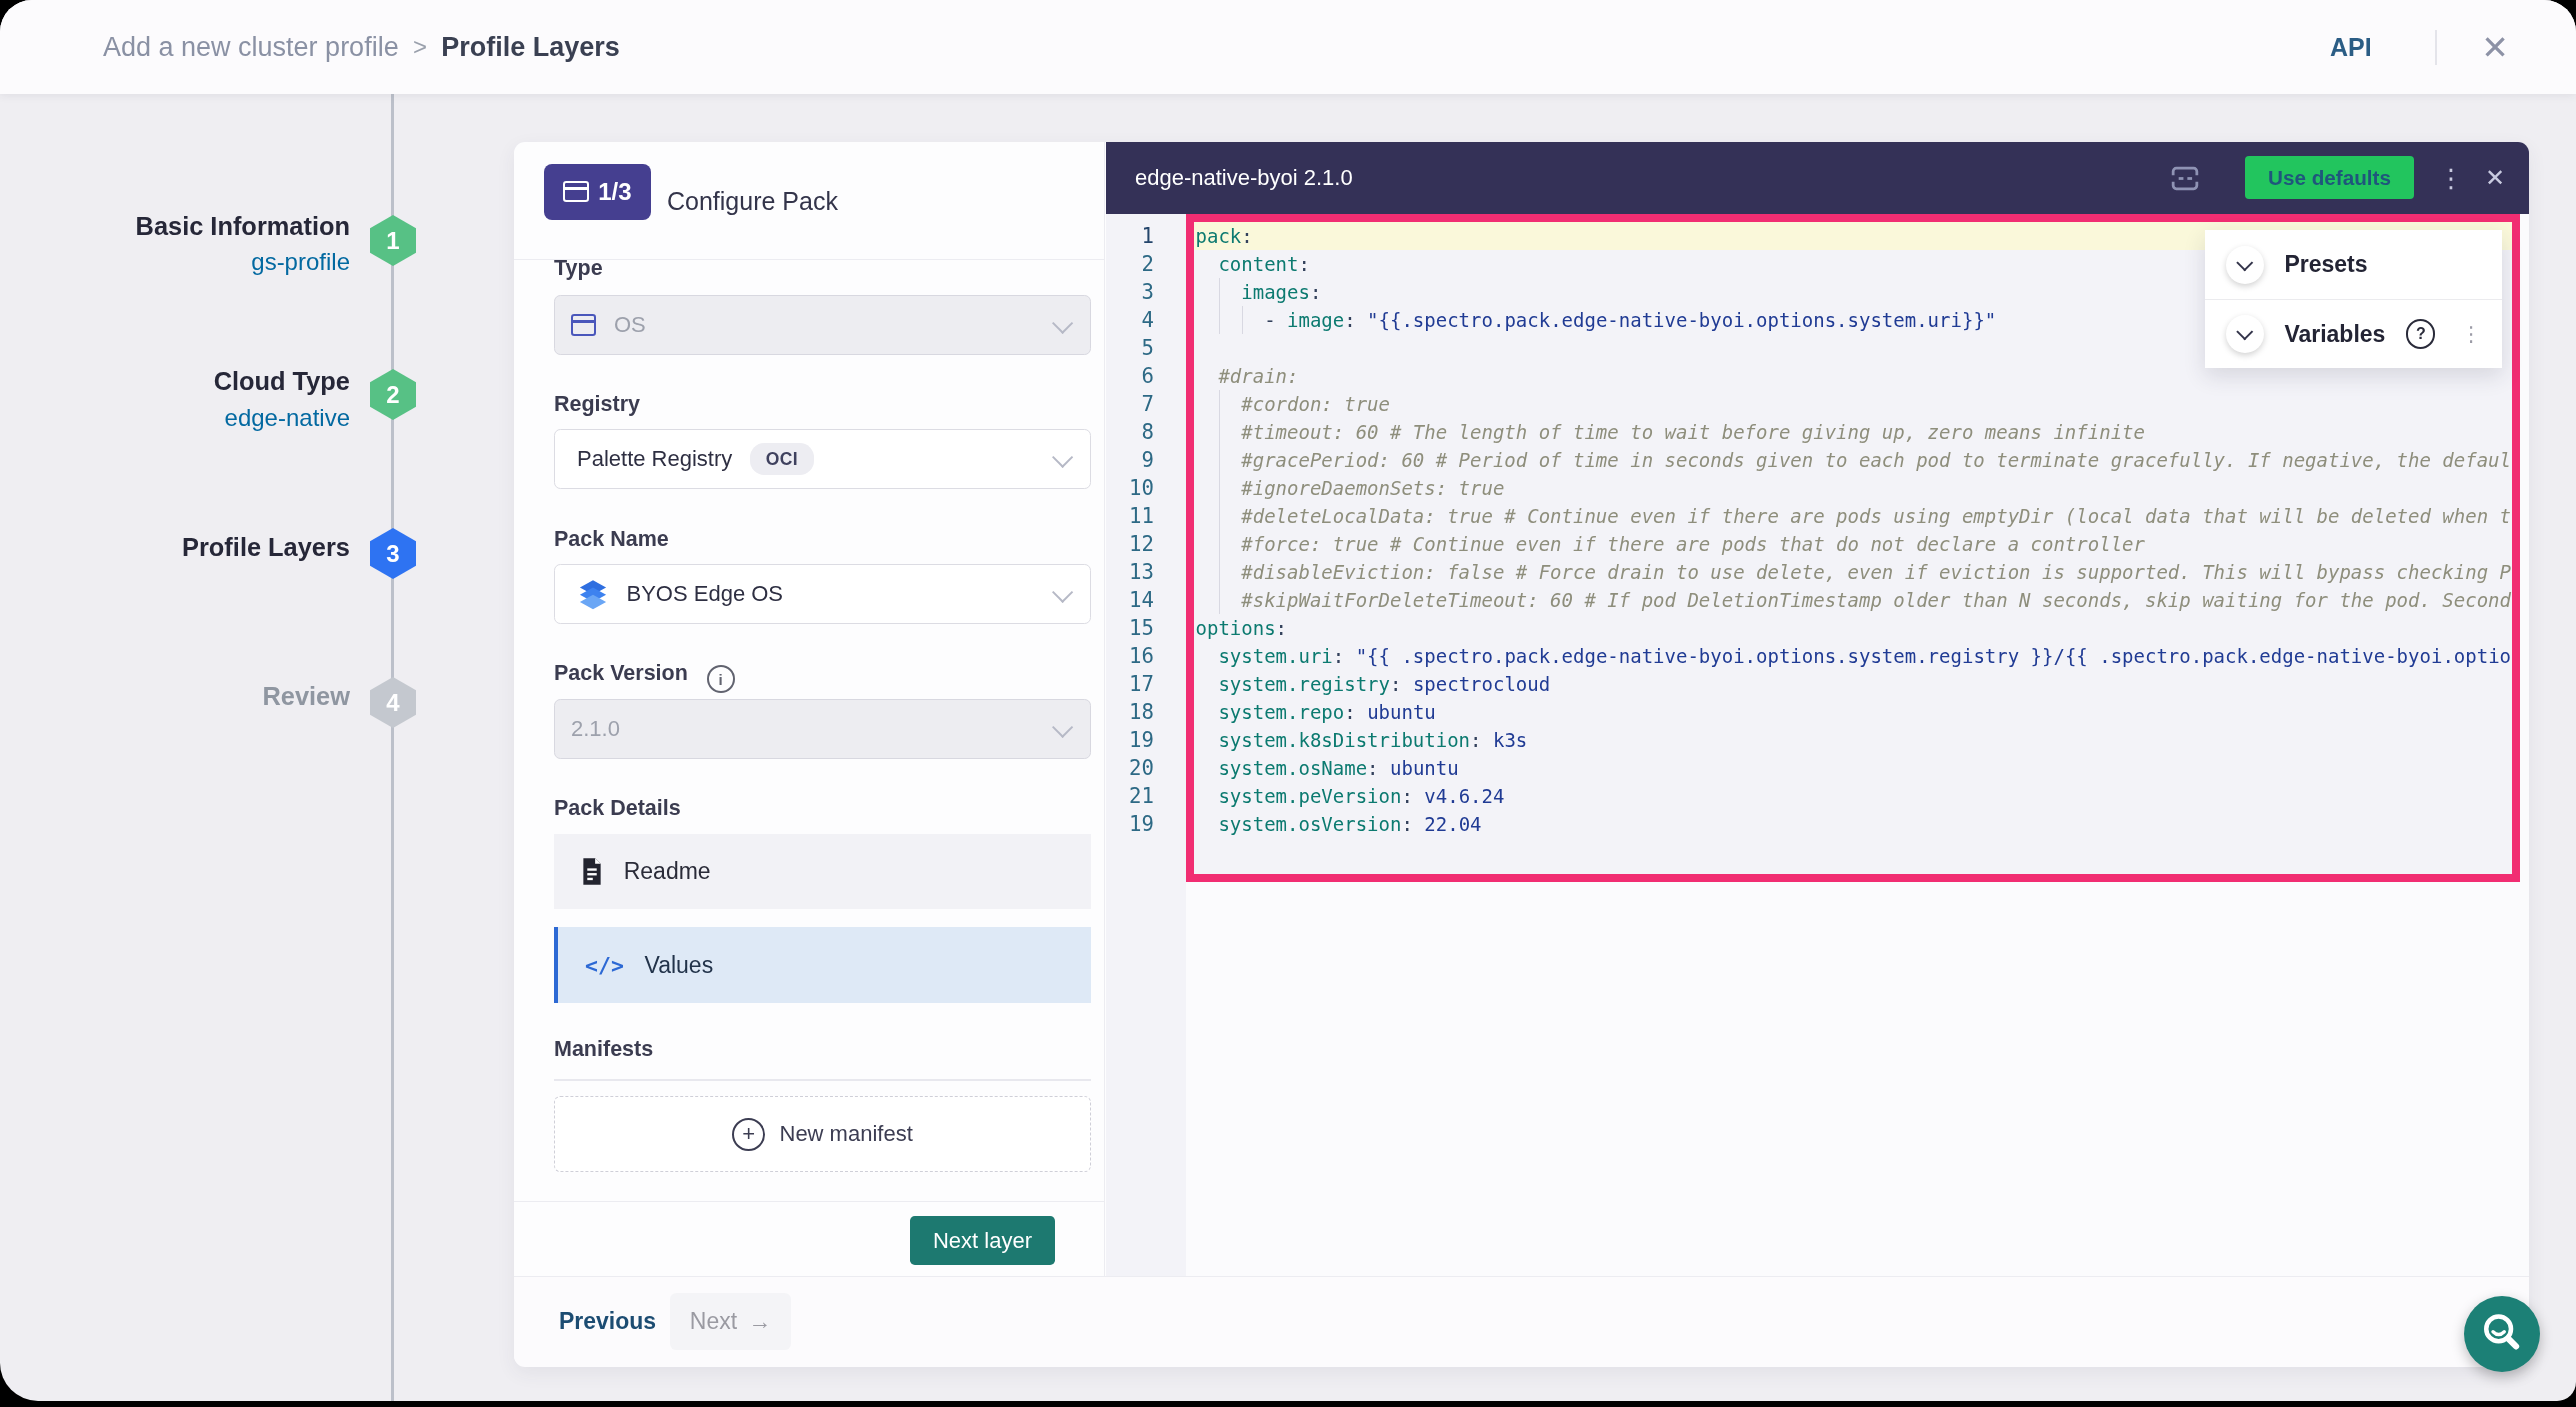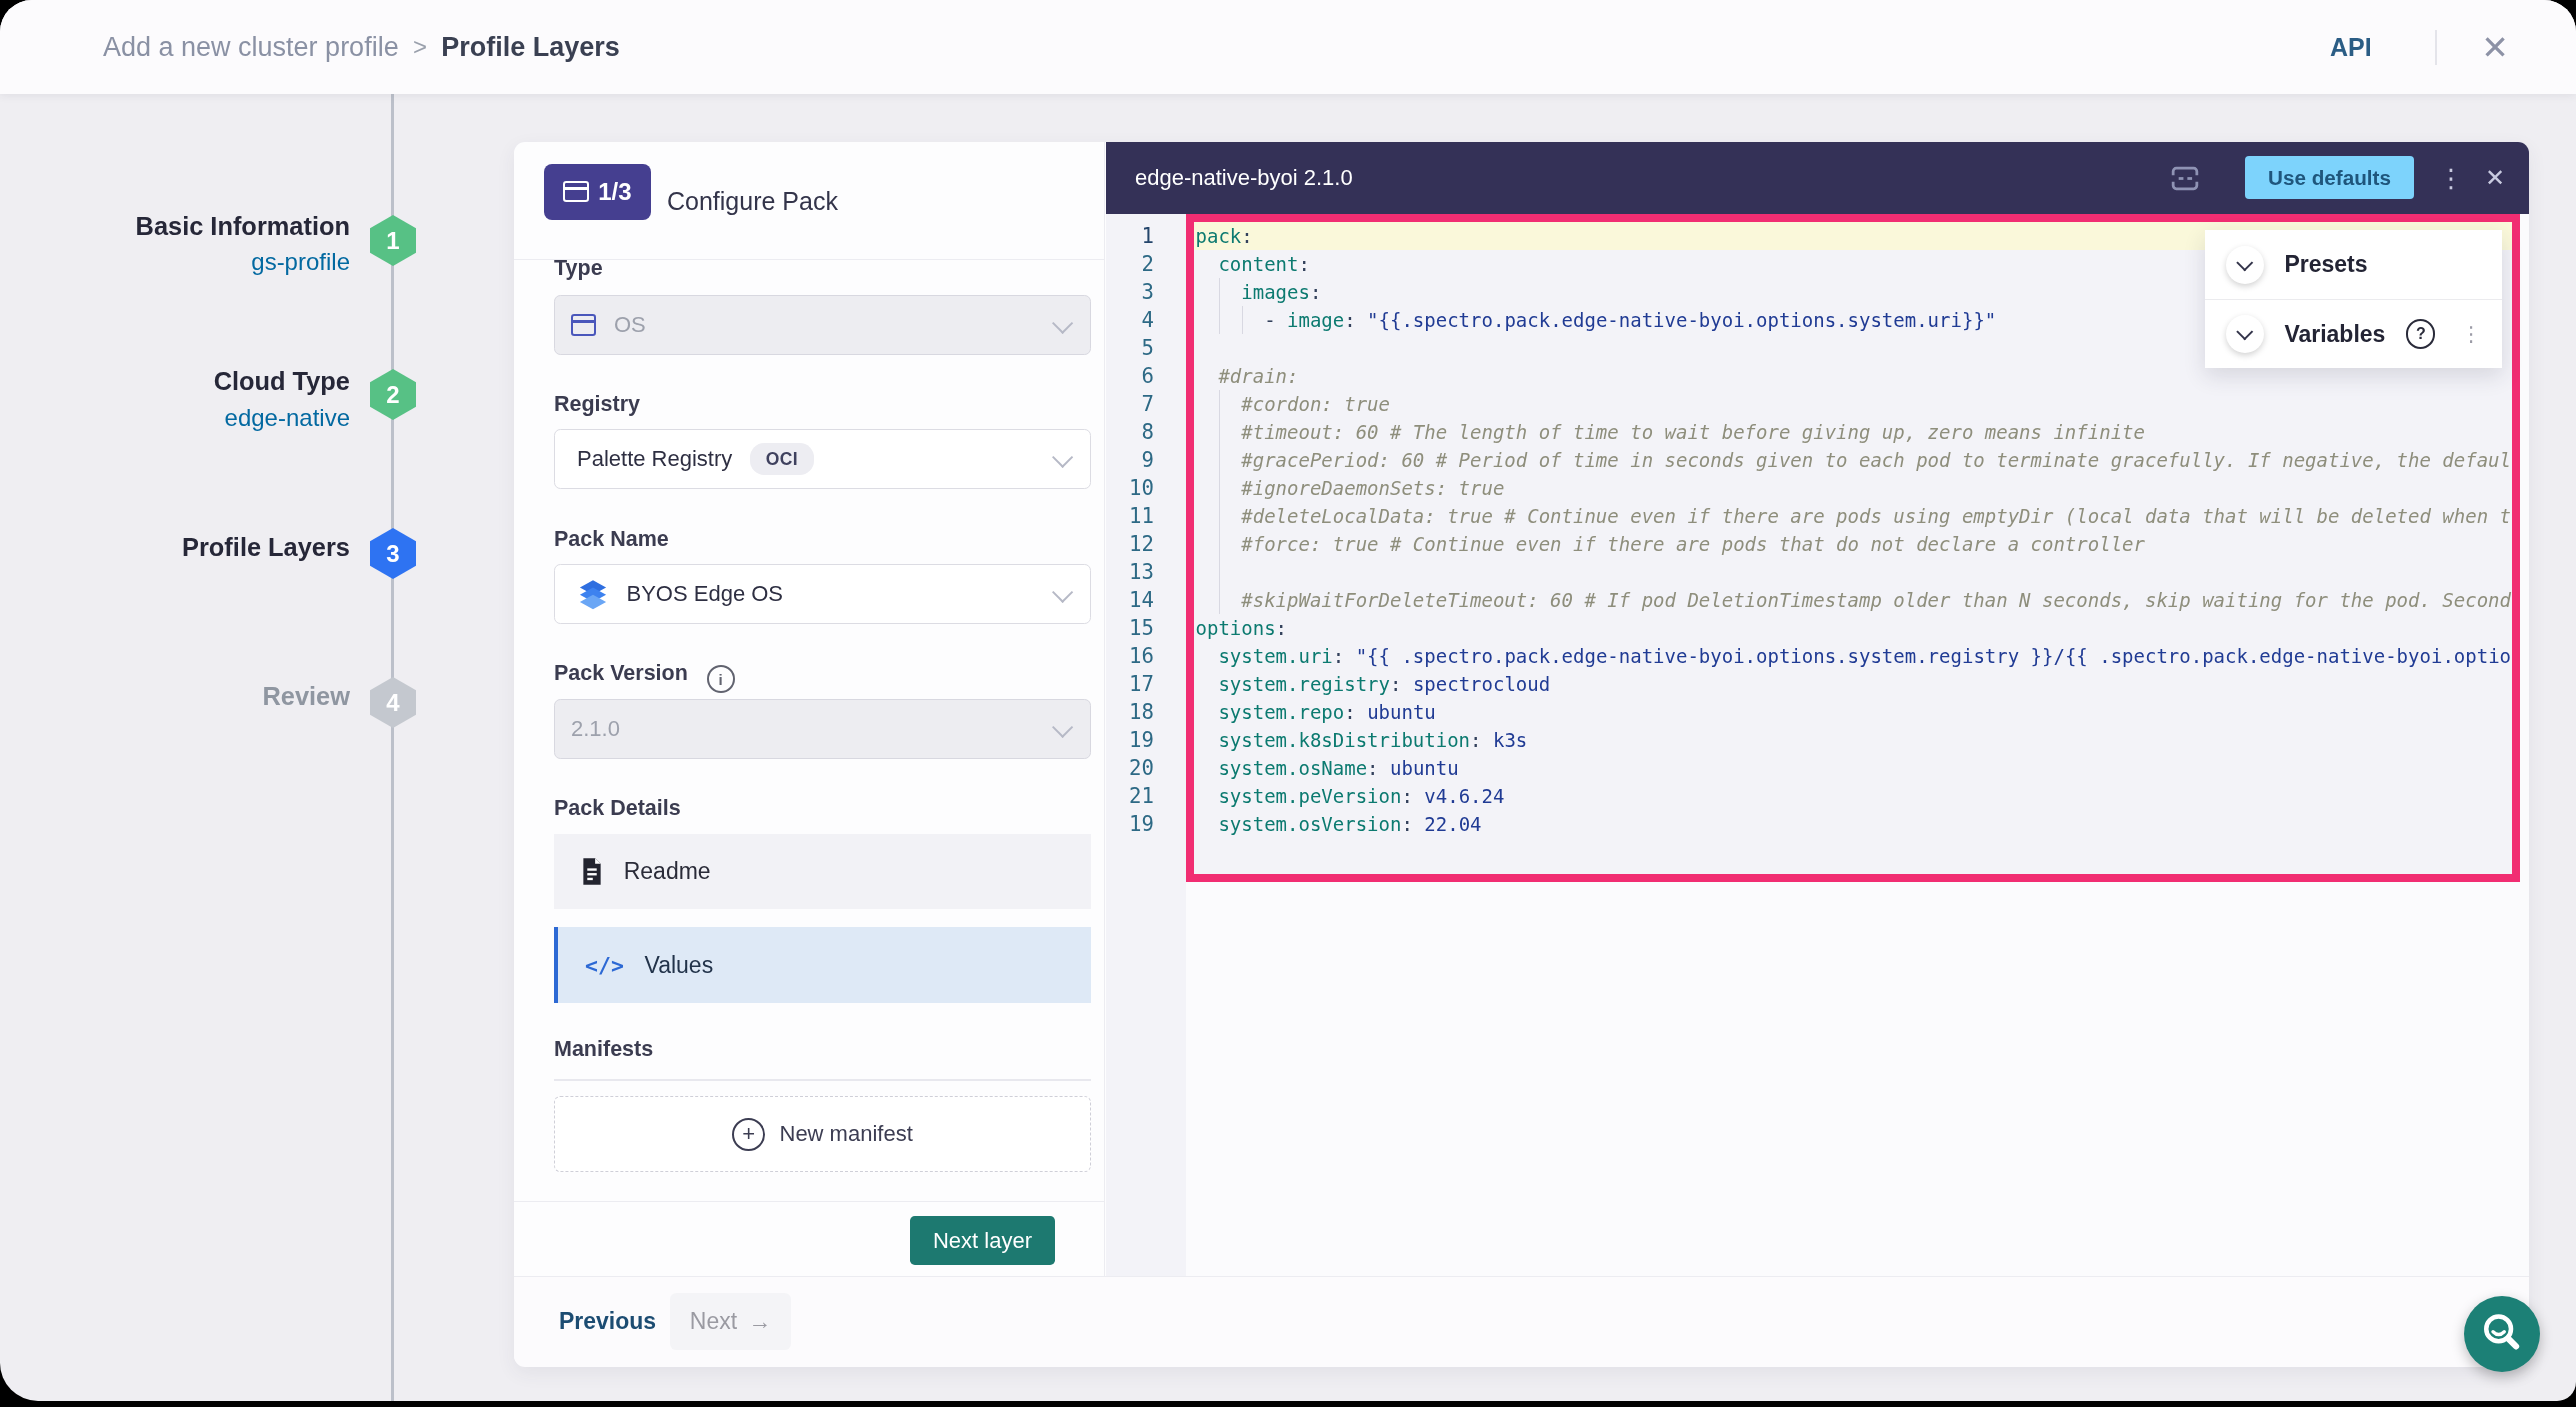--- a/index.html
+++ b/index.html
@@ -61,21 +61,21 @@
   .plusic{width:29px;height:29px;border:2px solid #3c3d52;border-radius:50%;display:flex;align-items:center;
     justify-content:center;font-size:22px;font-weight:400;color:#3c3d52;line-height:1;}
   .nlrow{position:absolute;left:0;top:1059px;width:100%;height:75px;border-top:1.6px solid #ececf1;box-sizing:border-box;}
   .nextlayer{position:absolute;left:396px;top:14.3px;width:145px;height:49px;background:#1d7970;color:#fff;
     border:none;border-radius:4.8px;font-size:22px;font-family:inherit;cursor:pointer;}
   
   .ed-col{position:absolute;left:592px;top:0;right:0;height:1134px;}
   .ed-hdr{position:absolute;left:0;top:0;right:0;height:72px;background:#343157;border-radius:0 11px 0 0;}
   .ed-title{position:absolute;left:29px;top:0;height:72px;display:flex;align-items:center;color:#fff;font-size:22px;}
   .cmpic{position:absolute;left:1064px;top:21.5px;cursor:pointer;}
-  .usedef{position:absolute;left:1139px;top:14.3px;width:169px;height:43px;background:#7dd3fc;border:none;border-radius:4px;
+  .usedef{position:absolute;left:1139px;top:14.3px;width:169px;height:43px;background:#22c55e;border:none;border-radius:4px;
     color:#1f567c;font-size:20.7px;font-weight:600;font-family:inherit;cursor:pointer;}
   .ed-kebab{position:absolute;left:1329px;top:0;height:72px;width:32px;display:flex;align-items:center;
     justify-content:center;color:#c9cbe0;font-size:25.4px;cursor:pointer;}
   .ed-x{position:absolute;left:1369px;top:0;height:72px;width:40px;display:flex;align-items:center;
     justify-content:center;color:#c9cbe0;font-size:24px;cursor:pointer;}
   .ed-body{position:absolute;left:0;top:72px;right:0;bottom:0;background:#fbfbfd;overflow:hidden;}
   .gutter-bg{position:absolute;left:0;top:0;width:80px;height:100%;background:#f3f3f8;}
   .code-bg{position:absolute;left:80px;top:0;width:1334px;height:668px;background:#f3f3f8;}
   #code-rows{position:absolute;left:0;top:8px;width:1414px;z-index:2;}
   .code-row{display:flex;height:28px;}
@@ -278,21 +278,21 @@
             <div class="code-row">
               <div class="ln">11</div>
               <div class="lt"><span class="guide" style="left: 33px;"></span><span class="s-p">    </span><span class="s-c">#deleteLocalData: true # Continue even if there are pods using emptyDir (local data that will be deleted when t</span></div>
             </div>
             <div class="code-row">
               <div class="ln">12</div>
               <div class="lt"><span class="guide" style="left: 33px;"></span><span class="s-p">    </span><span class="s-c">#force: true # Continue even if there are pods that do not declare a controller</span></div>
             </div>
             <div class="code-row">
               <div class="ln">13</div>
-              <div class="lt"><span class="guide" style="left: 33px;"></span><span class="s-p">    </span></div>
+              <div class="lt"><span class="guide" style="left: 33px;"></span><span class="s-p">    </span><span class="s-c">#disableEviction: false # Force drain to use delete, even if eviction is supported. This will bypass checking P</span></div>
             </div>
             <div class="code-row">
               <div class="ln">14</div>
               <div class="lt"><span class="guide" style="left: 33px;"></span><span class="s-p">    </span><span class="s-c">#skipWaitForDeleteTimeout: 60 # If pod DeletionTimestamp older than N seconds, skip waiting for the pod. Second</span></div>
             </div>
             <div class="code-row">
               <div class="ln">15</div>
               <div class="lt"><span class="s-k">options</span><span class="s-p">:</span></div>
             </div>
             <div class="code-row">

